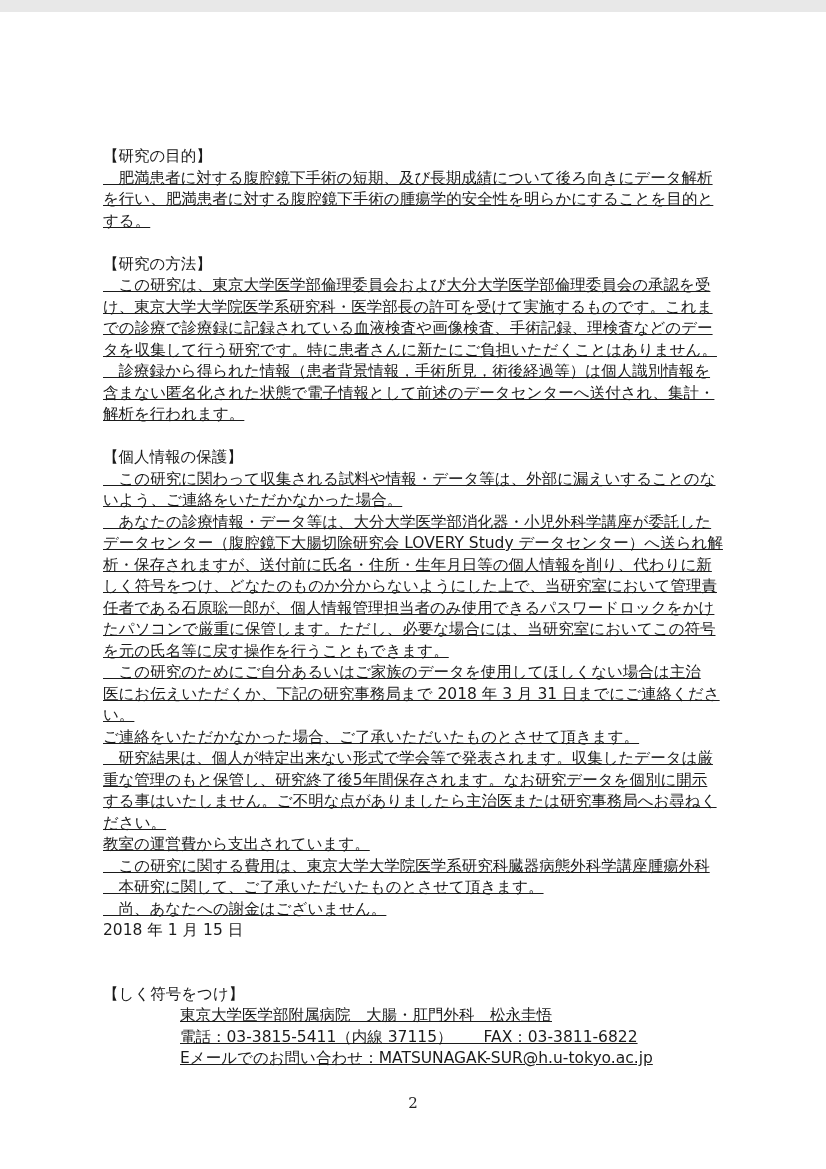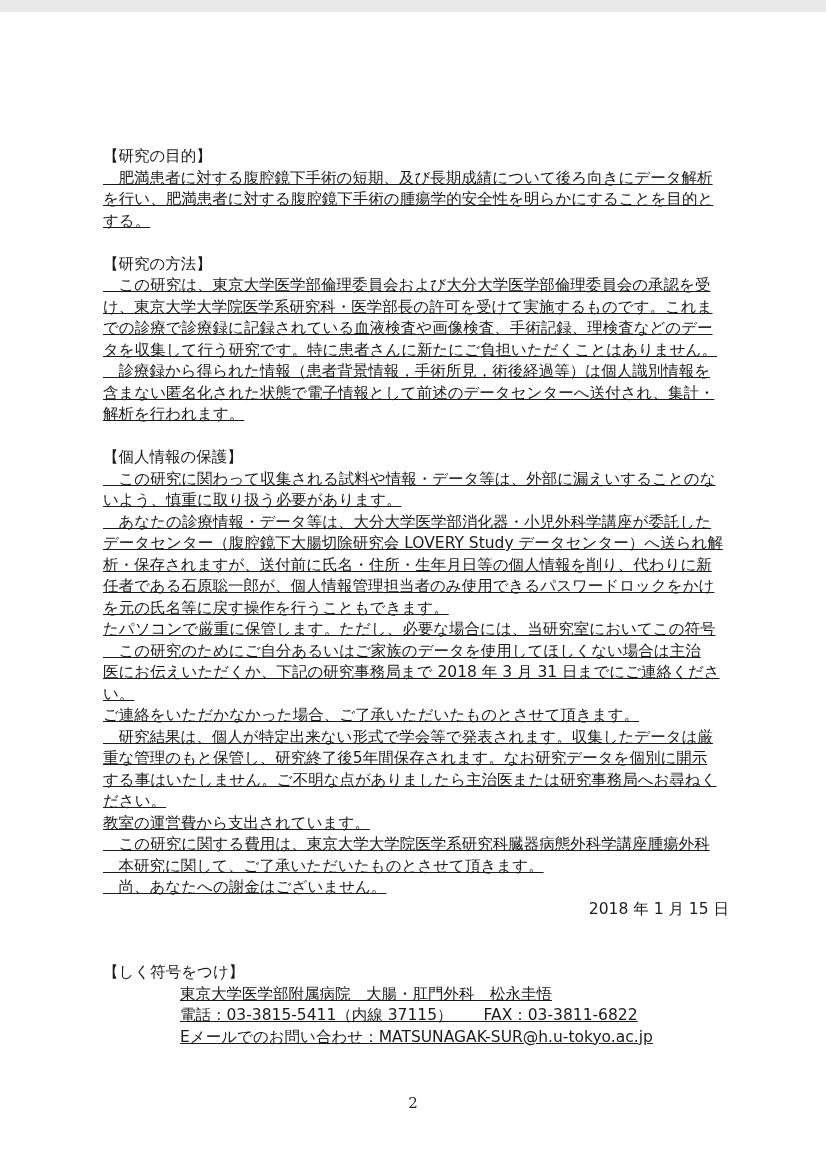--- a/index.html
+++ b/index.html
@@ -19,21 +19,21 @@
     top: 134px;
     width: 626px;
     font-size: 15.5px;
     line-height: 21.5px;
     font-weight: 500;
   }
   .section { margin-top: 21.5px; }
   .section:first-child { margin-top: 0; }
   .heading { white-space: pre-wrap; }
   .line { white-space: pre-wrap; text-decoration: underline; }
-  .date-line { text-align: right; white-space: pre-wrap; }
+  .date-line { text-align: left; white-space: pre-wrap; }
   .contact { margin-top: 42px; }
   .contact .line { padding-left: 77px; }
   .page-number {
     position: absolute;
     top: 1082px;
     left: 0;
     width: 100%;
     text-align: center;
     font-family: "DejaVu Serif", "Liberation Serif", serif;
     font-size: 15px;
@@ -72,29 +72,30 @@
             <div class="line">解析を行われます。</div>
           </div>
         </div>
     </div>
 
     <div class="section">
       <div class="heading">【個人情報の保護】</div>
       <div>
           <div>
             <div class="line">　この研究に関わって収集される試料や情報・データ等は、外部に漏えいすることのな</div>
-            <div class="line">いよう、慎重に取り扱う必要があります。</div>
+            <div class="line">いよう、ご連絡をいただかなかった場合。</div>
           </div>
           <div>
             <div class="line">　あなたの診療情報・データ等は、大分大学医学部消化器・小児外科学講座が委託した</div>
             <div class="line">データセンター（腹腔鏡下大腸切除研究会 LOVERY Study データセンター）へ送られ解</div>
             <div class="line">析・保存されますが、送付前に氏名・住所・生年月日等の個人情報を削り、代わりに新</div>
+            <div class="line">しく符号をつけ、どなたのものか分からないようにした上で、当研究室において管理責</div>
             <div class="line">任者である石原聡一郎が、個人情報管理担当者のみ使用できるパスワードロックをかけ</div>
+            <div class="line">たパソコンで厳重に保管します。ただし、必要な場合には、当研究室においてこの符号</div>
             <div class="line">を元の氏名等に戻す操作を行うこともできます。</div>
-            <div class="line">たパソコンで厳重に保管します。ただし、必要な場合には、当研究室においてこの符号</div>
           </div>
           <div>
             <div class="line">　この研究のためにご自分あるいはご家族のデータを使用してほしくない場合は主治</div>
             <div class="line">医にお伝えいただくか、下記の研究事務局まで 2018 年 3 月 31 日までにご連絡ください。</div>
             <div class="line">ご連絡をいただかなかった場合、ご了承いただいたものとさせて頂きます。</div>
           </div>
           <div>
             <div class="line">　研究結果は、個人が特定出来ない形式で学会等で発表されます。収集したデータは厳</div>
             <div class="line">重な管理のもと保管し、研究終了後5年間保存されます。なお研究データを個別に開示</div>
             <div class="line">する事はいたしません。ご不明な点がありましたら主治医または研究事務局へお尋ねく</div>

